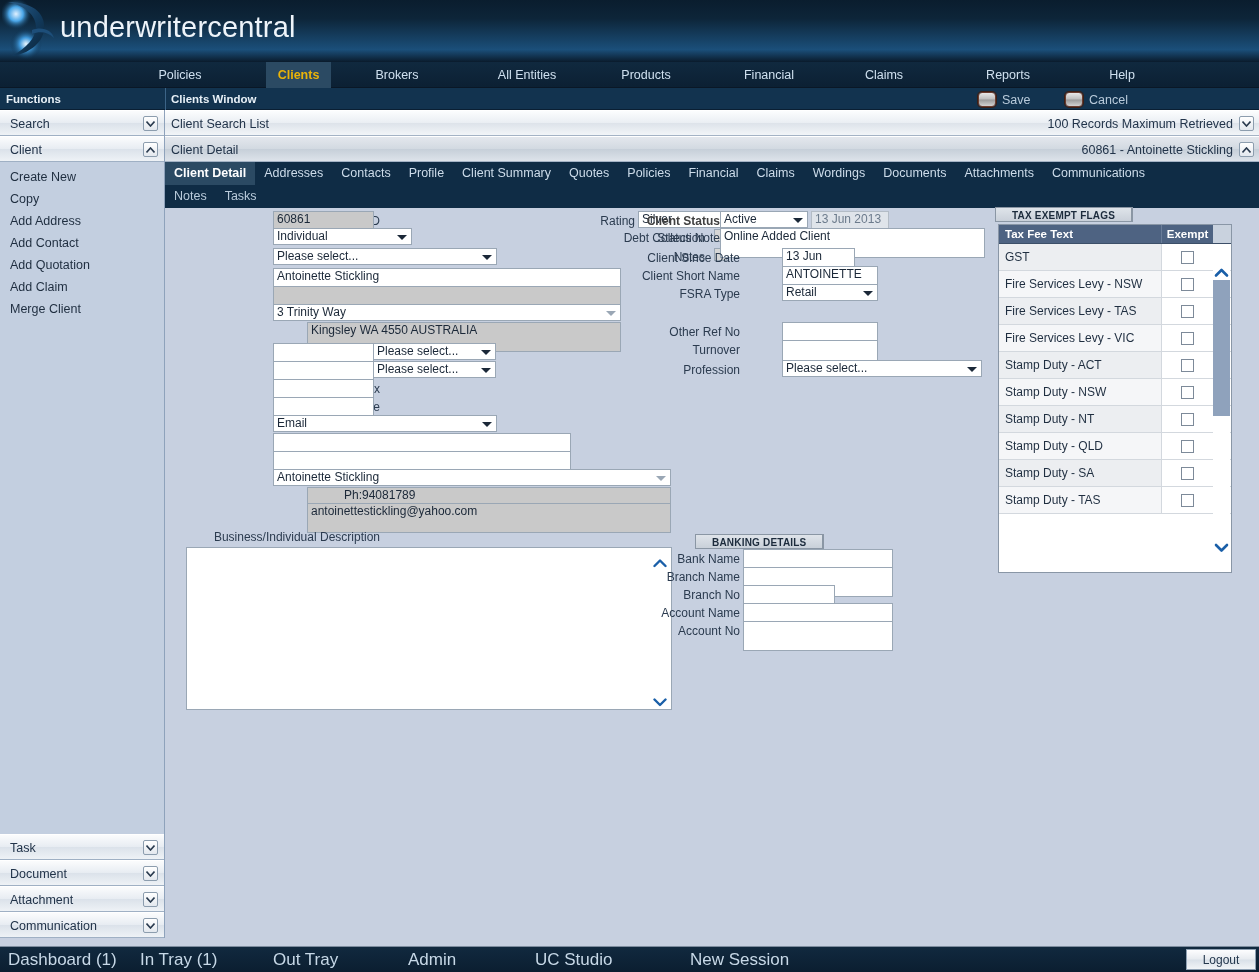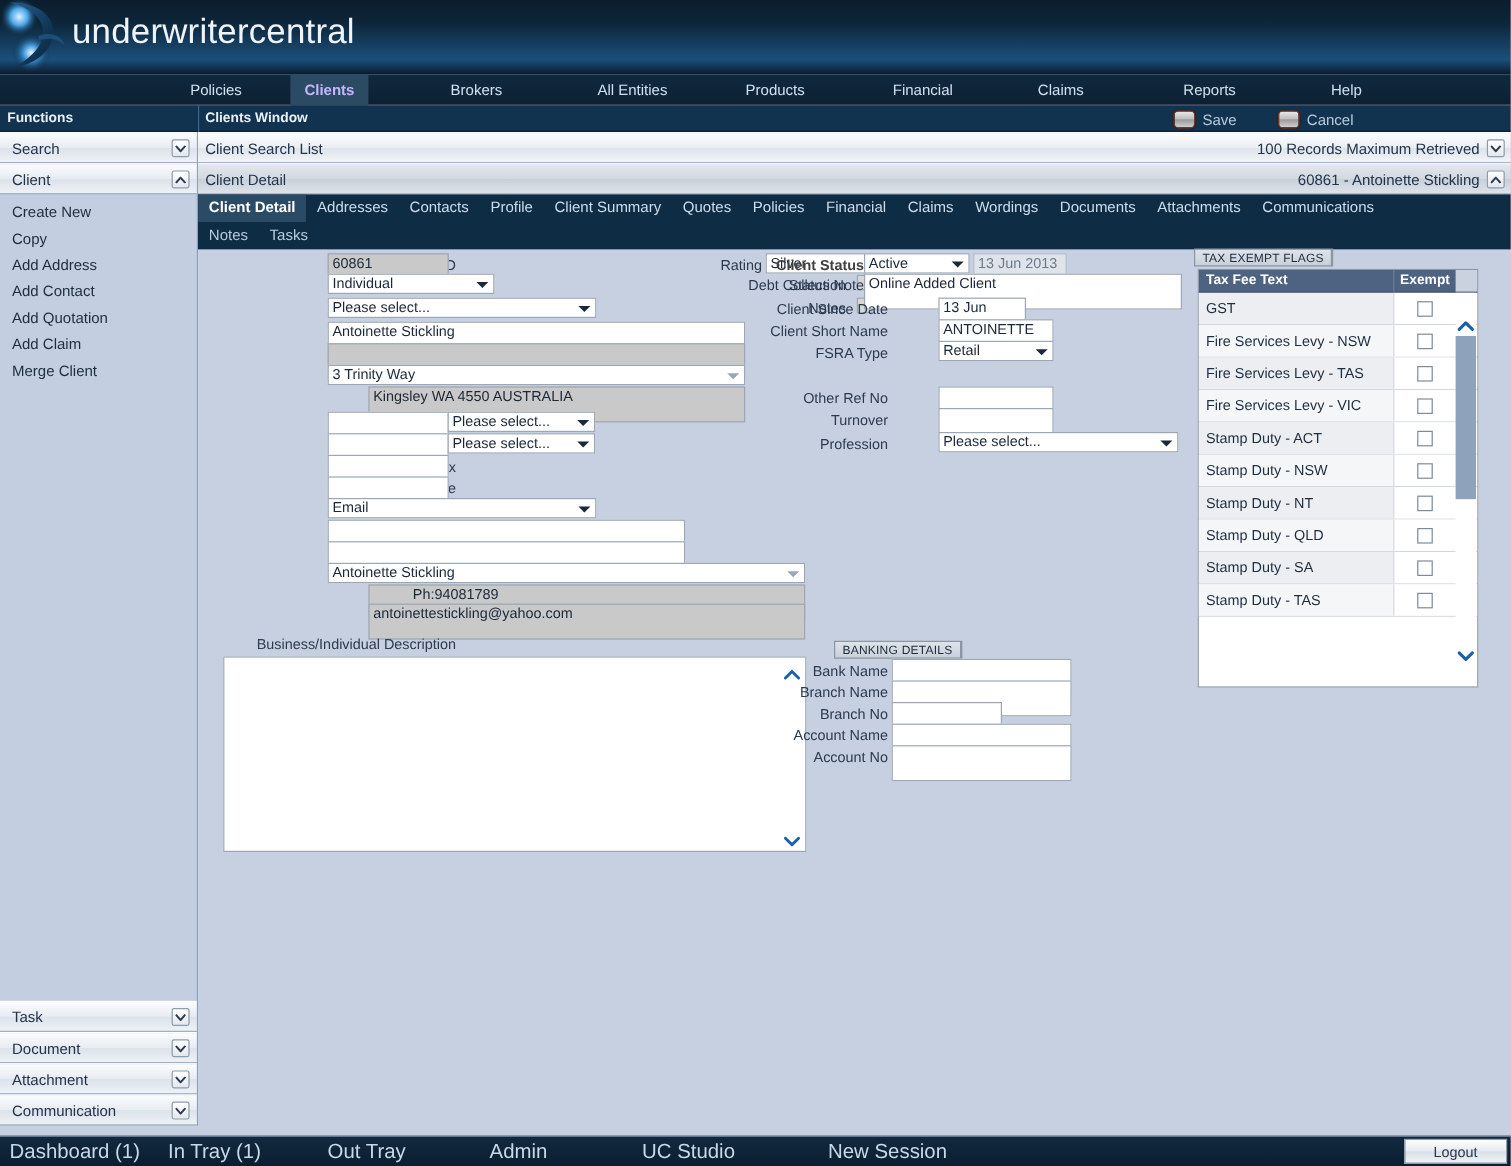--- a/index.html
+++ b/index.html
@@ -34,21 +34,21 @@
     position: absolute; left: 0; top: 62px; width: 1259px; height: 26px;
     background: linear-gradient(180deg, #10293f 0%, #0c2033 100%);
     border-bottom: 1px solid #0a1726;
   }
   .mainnav .nav-item {
     position: absolute; top: 0; height: 26px; line-height: 26px;
     font-size: 12.5px; color: #cfe0ef; text-align: center;
     white-space: nowrap; cursor: default;
   }
   .mainnav .nav-item.active {
-    background: #2b4a63; color: #c4b5fd; font-weight: bold;
+    background: #2b4a63; color: #eab308; font-weight: bold; margin-left: 24px;
   }
 
   
   .subhead {
     position: absolute; left: 0; top: 88px; width: 1259px; height: 22px;
     background: #12334f;
     border-bottom: 1px solid #0a1f33;
   }
   .subhead .fn-label {
     position: absolute; left: 6px; top: 0; height: 22px; line-height: 22px;
@@ -164,22 +164,22 @@
   .sel.soft .arw { border-top-color: #9aa7b5; }
   .chk {
     position: absolute; width: 13px; height: 13px;
     background: #d6d6d6; border: 1px solid #9aa7b5;
   }
 
   .panel-title {
     position: absolute; height: 15px; line-height: 15px;
     background: linear-gradient(180deg,#dfe4ea 0%, #c9d0d9 100%);
     border: 1px solid #8a96a4; border-right-width: 2px;
-    font-size: 10px; font-weight: normal; color: #1c2b3c;
-    padding: 0 6px; letter-spacing: .2px;
+    font-size: 10px; font-weight: bold; color: #1c2b3c;
+    padding: 0 16px; letter-spacing: .2px;
   }
 
   
   .ta {
     position: absolute; background: #ffffff; border: 1px solid #9aa7b5;
   }
   .ta .sbar {
     position: absolute; right: 2px; top: 0; width: 18px; height: 100%;
   }
   .ta .sbar .up, .ta .sbar .dn {
@@ -234,21 +234,21 @@
   .botbar {
     position: absolute; left: 0; bottom: 0; width: 1259px; height: 26px;
     background: linear-gradient(180deg,#11293f 0%, #0b1e30 100%);
     border-top: 1px solid #7d8c9e;
   }
   .botbar .bitem {
     position: absolute; top: 0; height: 26px; line-height: 26px;
     font-size: 17px; color: #c7d8e7; cursor: pointer;
   }
   .logout {
-    position: absolute; right: 3px; top: 2px; width: 86px; height: 21px;
+    position: absolute; right: 3px; top: 2px; width: 70px; height: 21px;
     background: linear-gradient(180deg,#fdfdfe 0%, #e7ebf0 48%, #d9e0e8 52%, #f1f4f7 100%);
     border: 1px solid #8ea0b3;
     font-size: 12px; color: #24374d; text-align: center; line-height: 21px;
     cursor: pointer;
   }
 </style>
 </head>
 <body>
 
 <div id="app">

